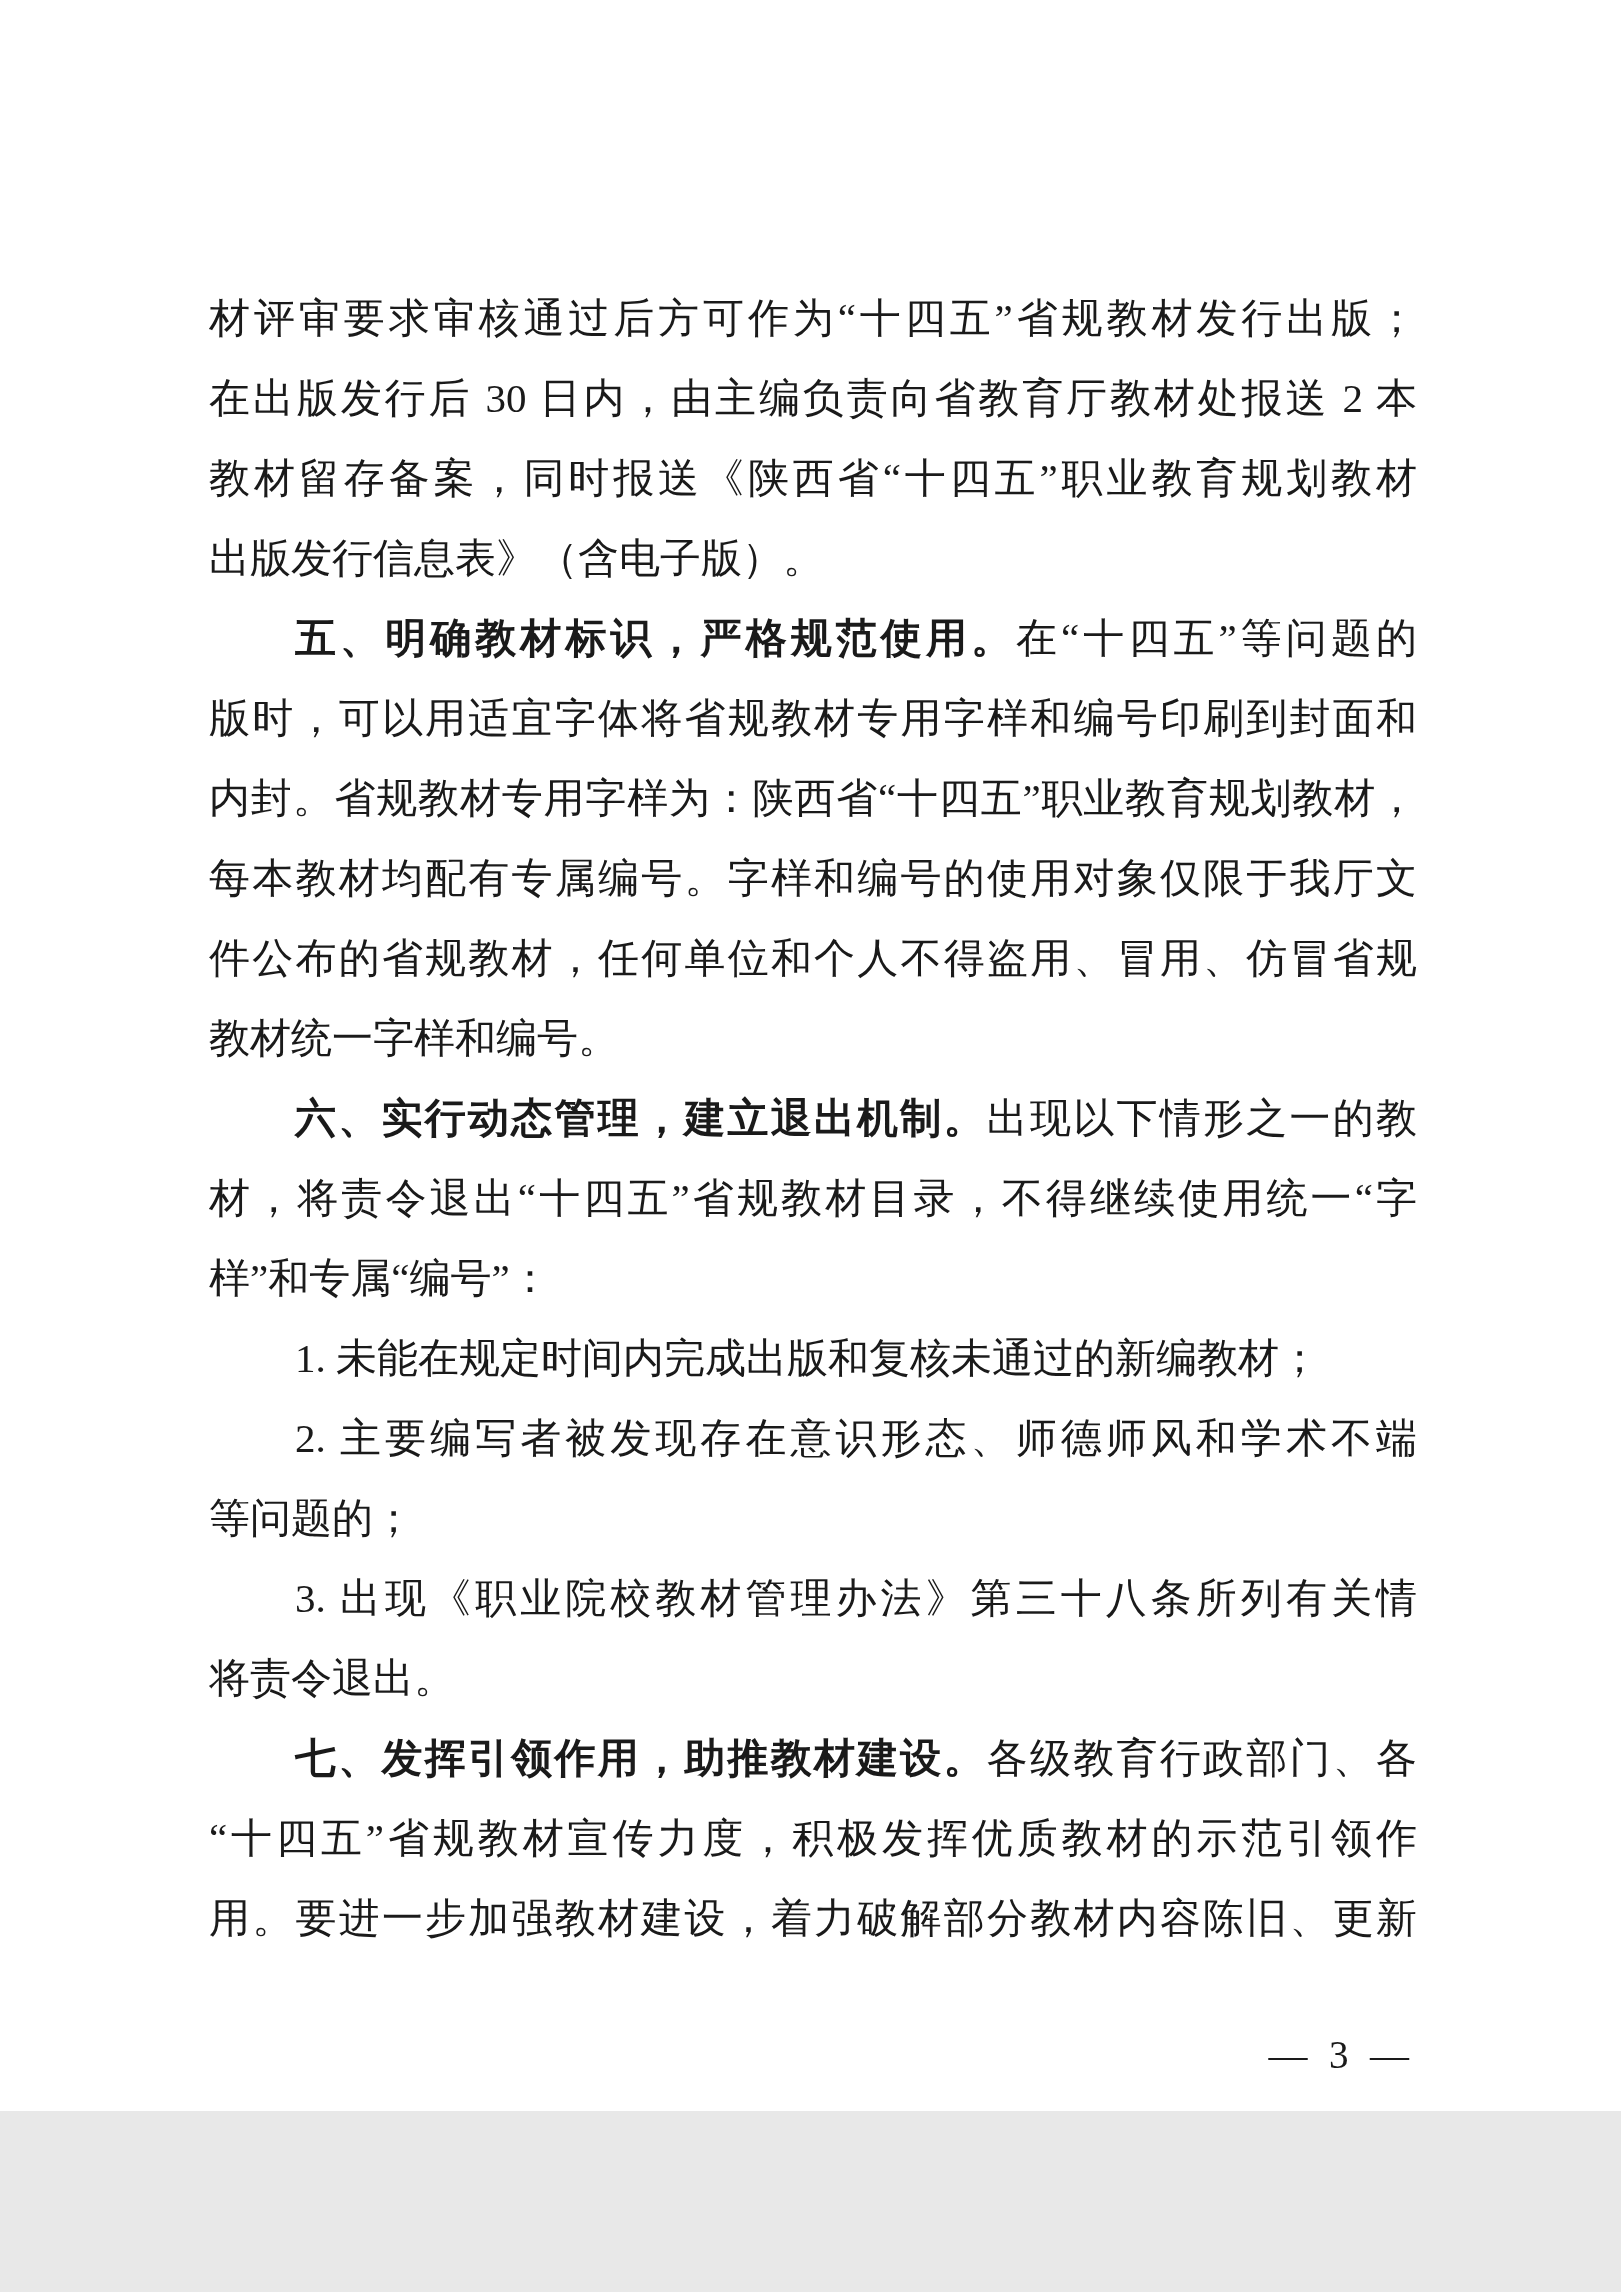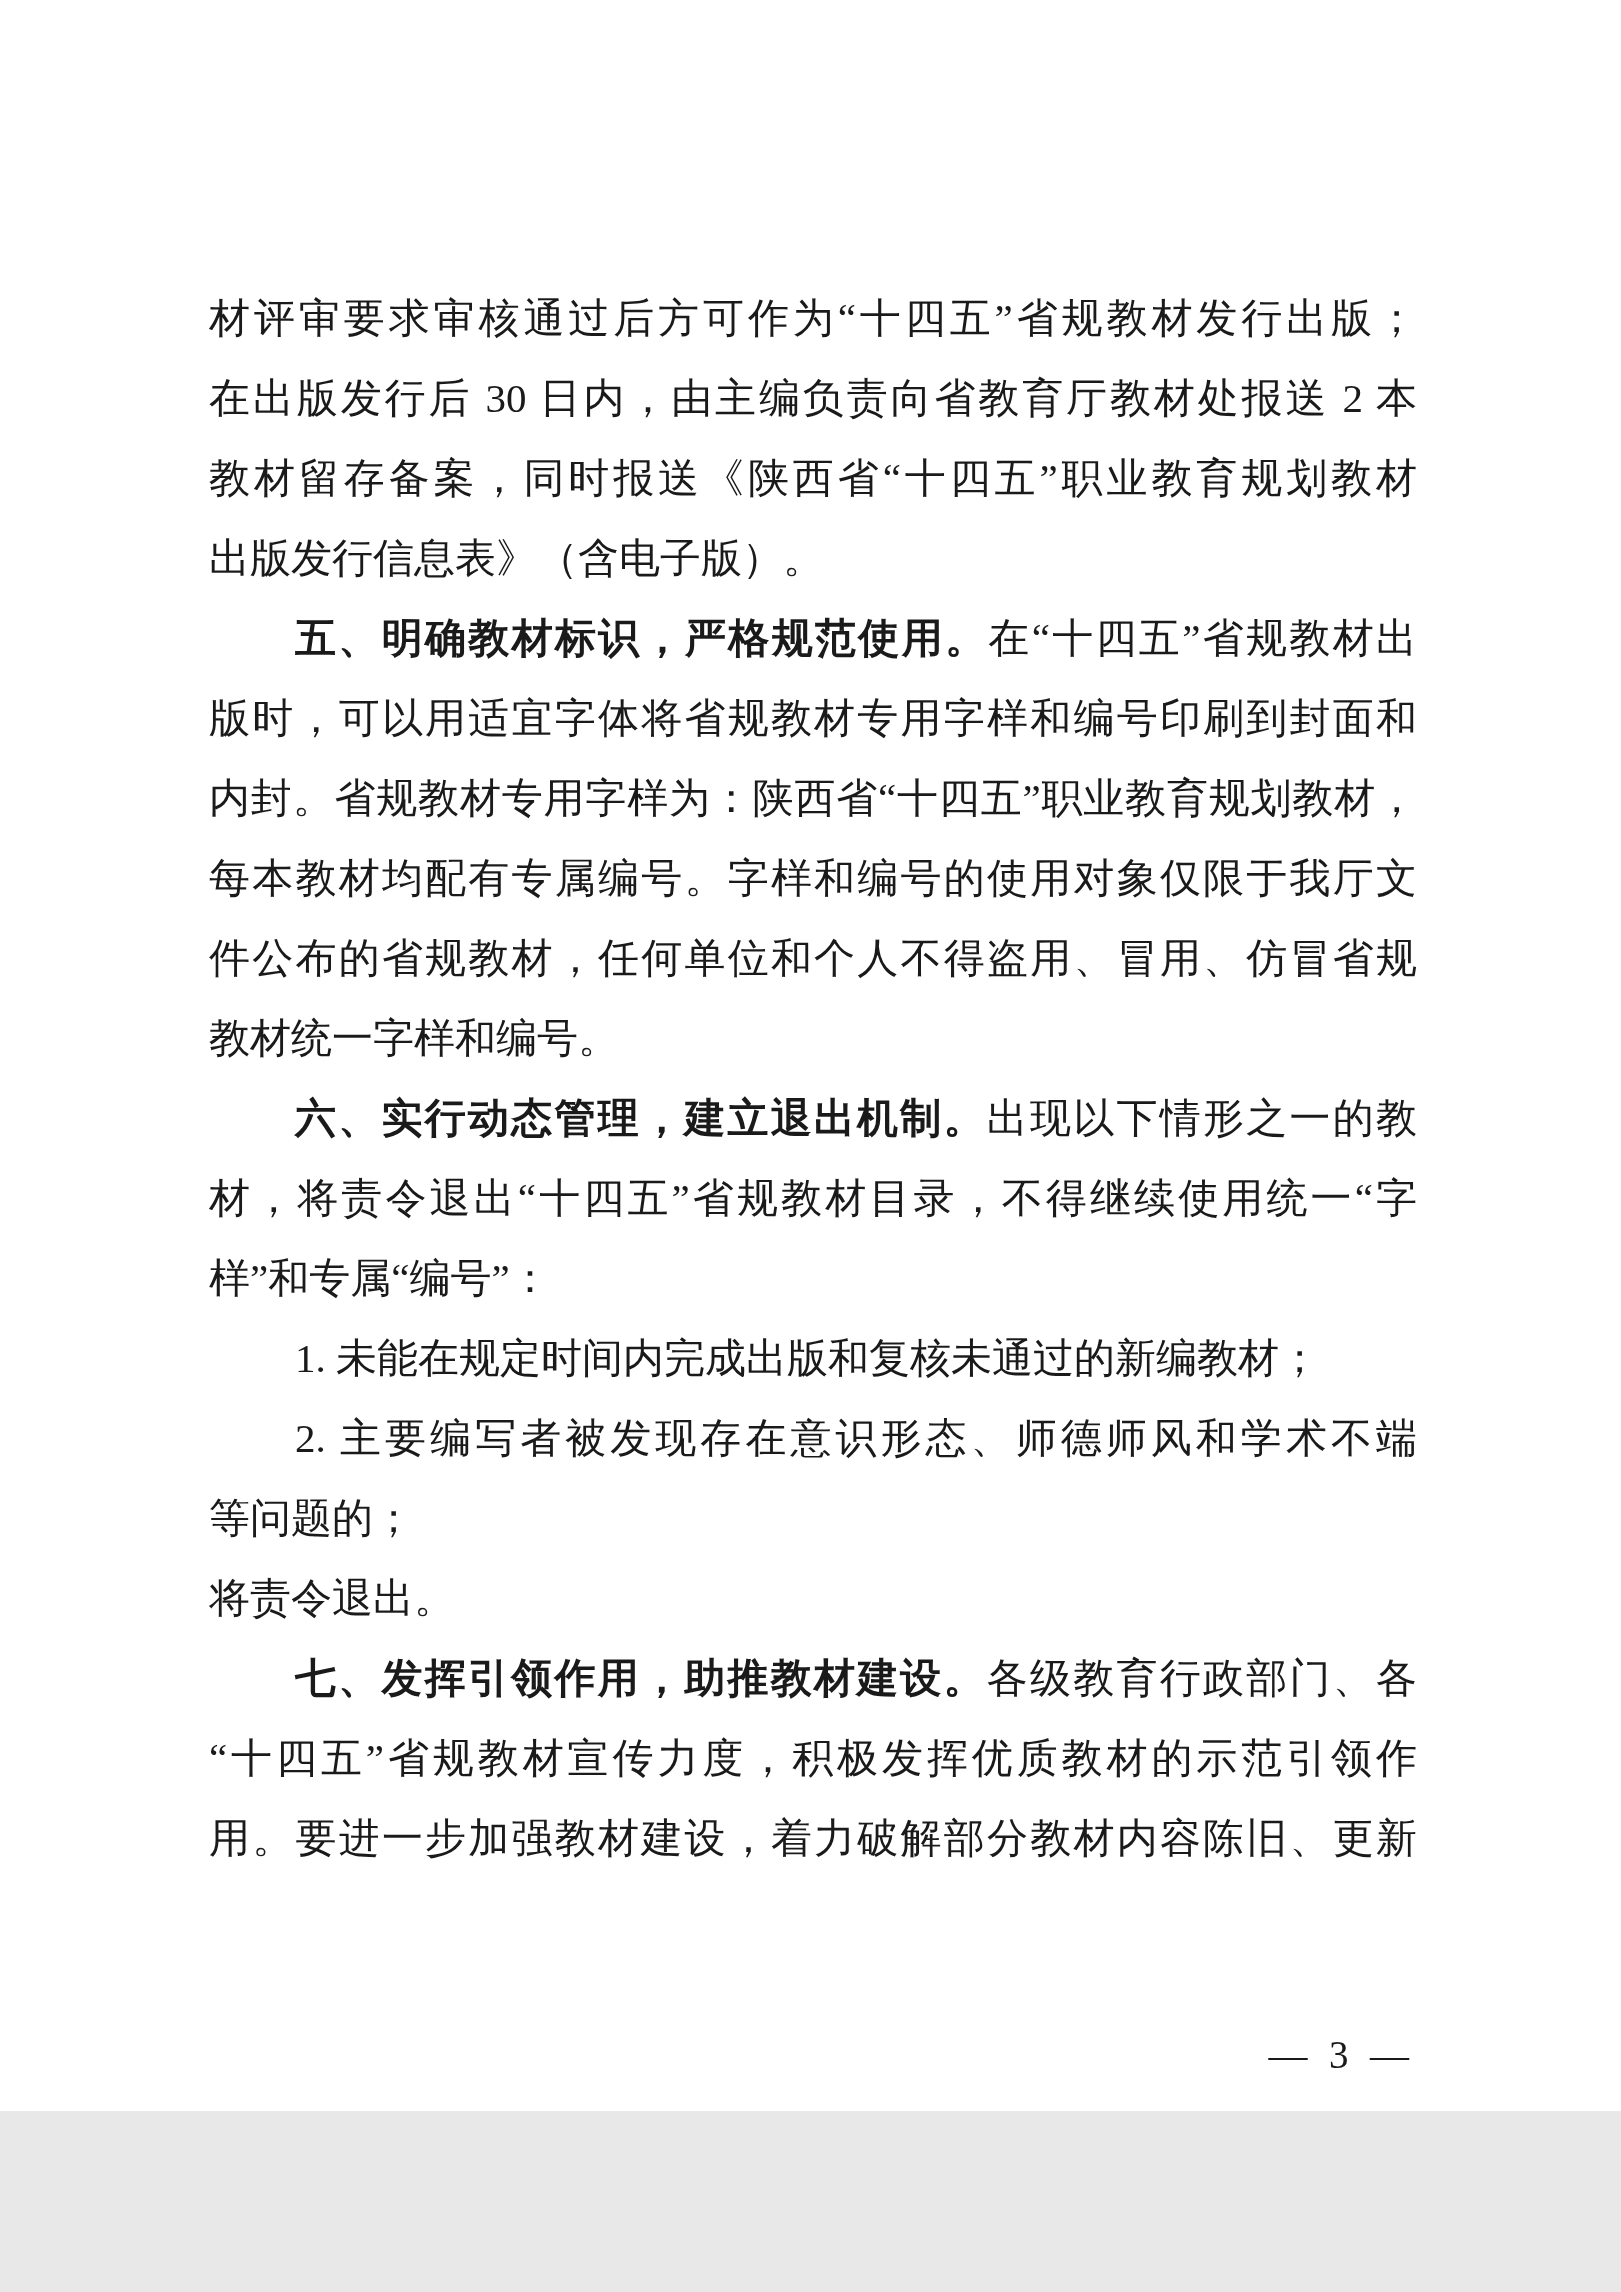--- a/index.html
+++ b/index.html
@@ -61,32 +61,33 @@
 </style>
 </head>
 <body>
 
 <div class="page">
   <div class="text-body">
       <div class="line"><span class="run">材评审要求审核通过后方可作为“十四五”省规教材发行出版；</span></div>
       <div class="line"><span class="run">在出版发行后 30 日内，由主编负责向省教育厅教材处报送 2 本</span></div>
       <div class="line"><span class="run">教材留存备案，同时报送《陕西省“十四五”职业教育规划教材</span></div>
       <div class="line end"><span class="run">出版发行信息表》（含电子版）。</span></div>
-      <div class="line indent"><span class="run bold">五、明确教材标识，严格规范使用。</span><span class="run">在“十四五”省规教材出</span></div>
+      <div class="line indent"><span class="run bold">五、明确教材标识，严格规范使用。</span><span class="run">在“十四五”等问题的</span></div>
       <div class="line"><span class="run">版时，可以用适宜字体将省规教材专用字样和编号印刷到封面和</span></div>
       <div class="line"><span class="run">内封。省规教材专用字样为：陕西省“十四五”职业教育规划教材，</span></div>
       <div class="line"><span class="run">每本教材均配有专属编号。字样和编号的使用对象仅限于我厅文</span></div>
       <div class="line"><span class="run">件公布的省规教材，任何单位和个人不得盗用、冒用、仿冒省规</span></div>
       <div class="line end"><span class="run">教材统一字样和编号。</span></div>
       <div class="line indent"><span class="run bold">六、实行动态管理，建立退出机制。</span><span class="run">出现以下情形之一的教</span></div>
       <div class="line"><span class="run">材，将责令退出“十四五”省规教材目录，不得继续使用统一“字</span></div>
       <div class="line end"><span class="run">样”和专属“编号”：</span></div>
       <div class="line end indent"><span class="run">1. 未能在规定时间内完成出版和复核未通过的新编教材；</span></div>
       <div class="line indent"><span class="run">2. 主要编写者被发现存在意识形态、师德师风和学术不端</span></div>
       <div class="line end"><span class="run">等问题的；</span></div>
+      <div class="line indent"><span class="run">3. 出现《职业院校教材管理办法》第三十八条所列有关情</span></div>
       <div class="line end"><span class="run">将责令退出。</span></div>
       <div class="line indent"><span class="run bold">七、发挥引领作用，助推教材建设。</span><span class="run">各级教育行政部门、各</span></div>
       <div class="line"><span class="run">“十四五”省规教材宣传力度，积极发挥优质教材的示范引领作</span></div>
       <div class="line"><span class="run">用。要进一步加强教材建设，着力破解部分教材内容陈旧、更新</span></div>
     </div>
   <div class="page-number">— 3 —</div>
 </div>
 
 
 </body></html>

